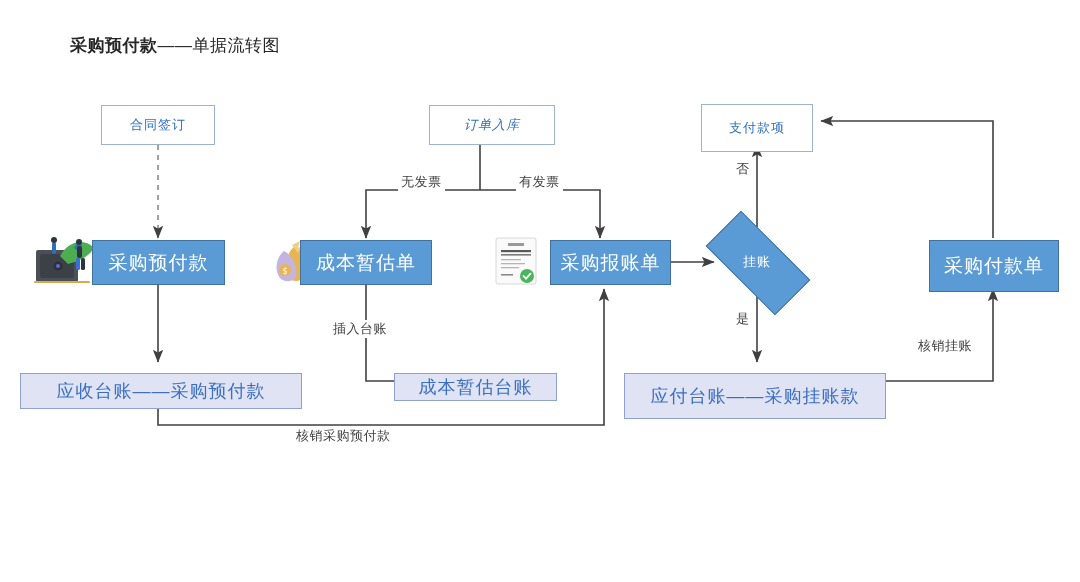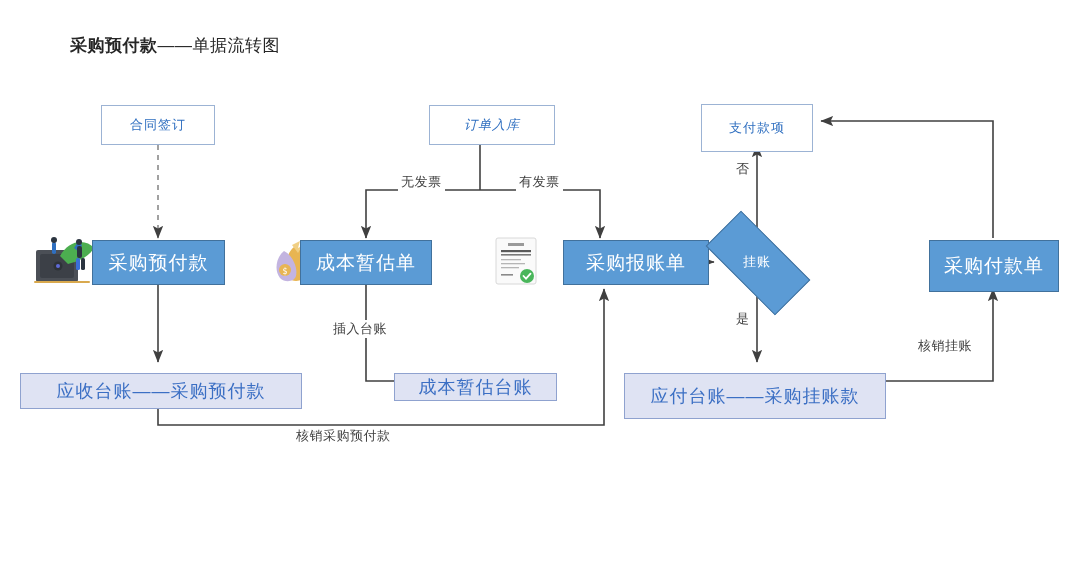--- a/index.html
+++ b/index.html
@@ -160,21 +160,21 @@
 </div>
 
 <div class="node n-solid" style="left:92px;top:240px;width:133px;height:45px;">
   <span>采购预付款</span>
 </div>
 
 <div class="node n-solid" style="left:300px;top:240px;width:132px;height:45px;">
   <span>成本暂估单</span>
 </div>
 
-<div class="node n-solid" style="left:563px;top:240px;width:146px;height:45px;">
+<div class="node n-solid" style="left:550px;top:240px;width:121px;height:45px;">
   <span>采购报账单</span>
 </div>
 
 <div class="node n-diamond" style="left:709px;top:238px;width:96px;height:48px;">
   <div class="diamond-shape"></div>
   <span class="dlabel">挂账</span>
 </div>
 
 <div class="node n-solid" style="left:929px;top:240px;width:130px;height:52px;">
   <span>采购付款单</span>

